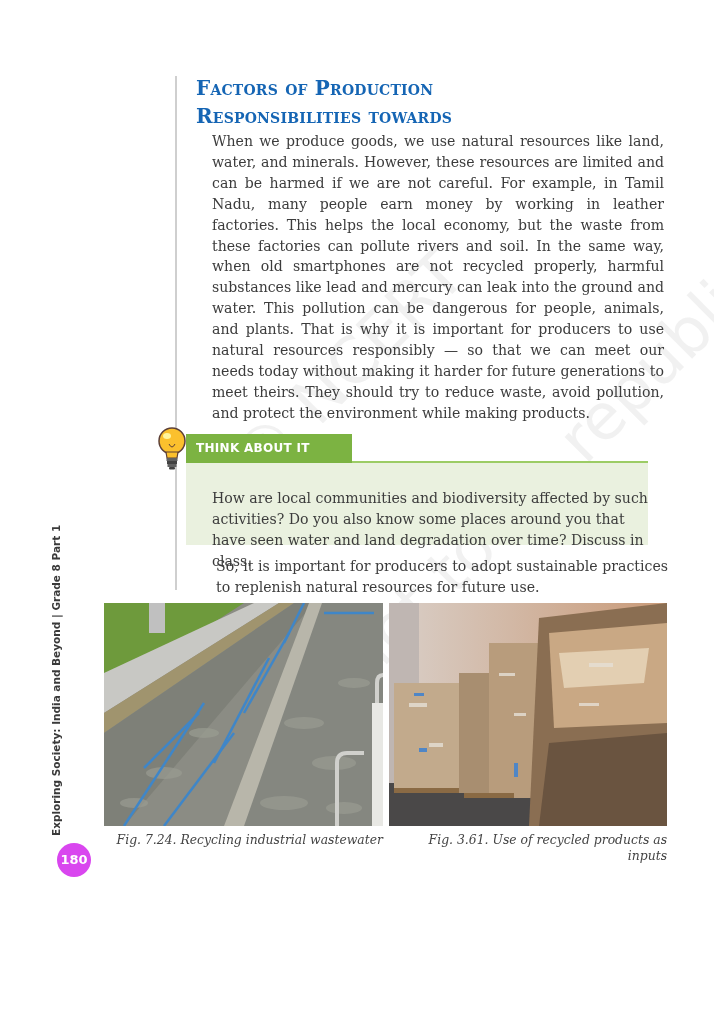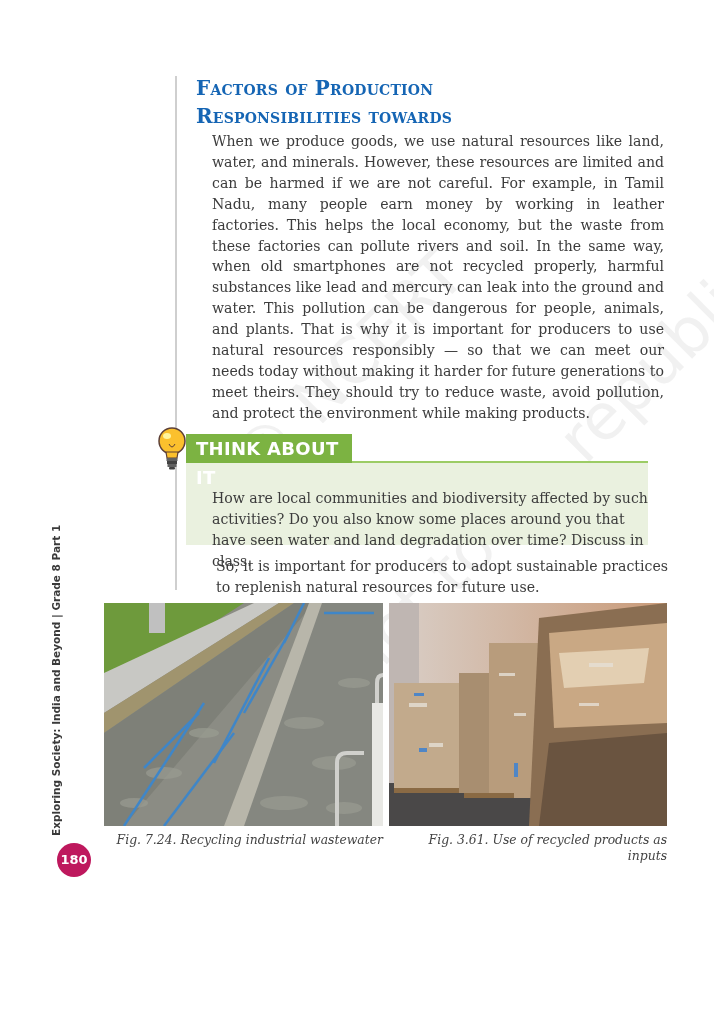--- a/index.html
+++ b/index.html
@@ -16,42 +16,42 @@
   .heading div { white-space: nowrap; }
   .para {
     position: absolute; left: 212px; width: 452px;
     font-size: 14.1px; line-height: 20.9px; text-align: justify; color: #3c3c3c;
   }
   .p1 { top: 131px; }
   .think-wrap { position: absolute; left: 156px; top: 426px; width: 492px; height: 120px; }
   .think-label {
     position: absolute; left: 30px; top: 8px; width: 166px; height: 29px;
     background: #7cb342; color: #fff; font-family: "DejaVu Sans", sans-serif; font-weight: bold;
-    font-size: 18px; line-height: 29px; padding-left: 10px; box-sizing: border-box; letter-spacing: 0.3px;
+    font-size: 12px; line-height: 29px; padding-left: 10px; box-sizing: border-box; letter-spacing: 0.3px;
   }
   .think-label::after {
     content: ""; position: absolute; right: -6px; top: 0; width: 0; height: 0;
   }
   .think-strip { position: absolute; left: 190px; top: 35px; width: 302px; height: 2px; background: #9ccc65; }
   .think-box {
     position: absolute; left: 30px; top: 37px; width: 462px; height: 82px; background: #eaf1df;
   }
   .think-text {
     position: absolute; left: 40px; top: 46px; width: 440px;
     font-size: 14.1px; line-height: 21px; color: #3c3c3c;
   }
   .bulb { position: absolute; left: 0; top: 0; width: 34px; height: 46px; }
   .p2 { top: 552px; }
   .side-text {
     position: absolute; left: 50px; top: 836px; transform-origin: 0 0; transform: rotate(-90deg);
     font-family: "DejaVu Sans", sans-serif; font-size: 10.5px; color: #3a3a3a; white-space: nowrap; font-weight: 600;
   }
   .page-num {
     position: absolute; left: 57px; top: 843px; width: 34px; height: 34px; border-radius: 50%;
-    background: #be185d; color: #fff; font-family: "DejaVu Sans", sans-serif; font-weight: bold;
+    background: #d946ef; color: #fff; font-family: "DejaVu Sans", sans-serif; font-weight: bold;
     font-size: 13px; line-height: 34px; text-align: center;
   }
   .fig { position: absolute; top: 603px; height: 223px; overflow: hidden; }
   .fig1 { left: 104px; width: 279px; }
   .fig2 { left: 389px; width: 278px; }
   .caption {
     position: absolute; top: 832px; font-style: italic; font-size: 12.4px; line-height: 15.5px;
     text-align: right; color: #444;
   }
   .cap1 { left: 104px; width: 279px; }

